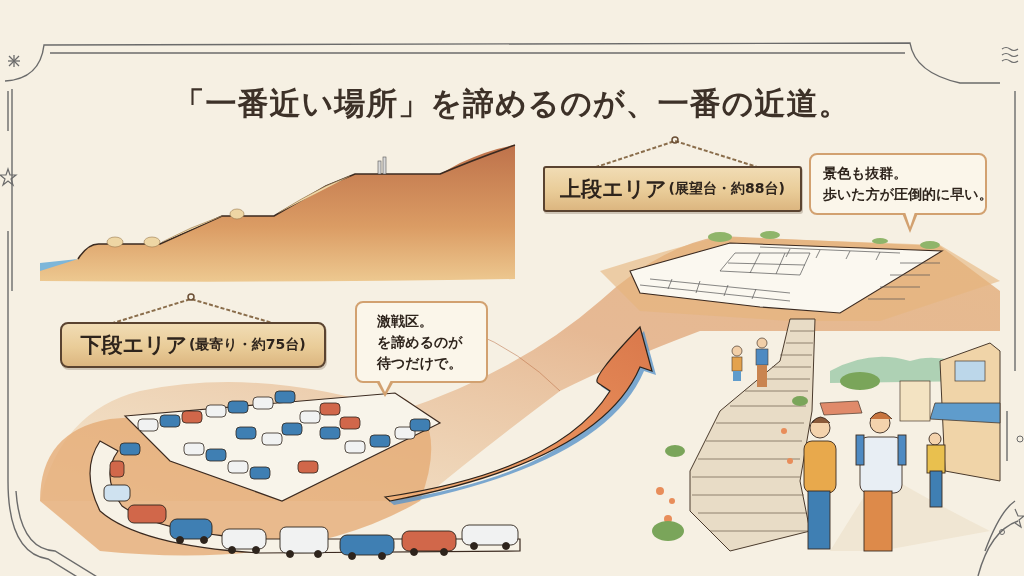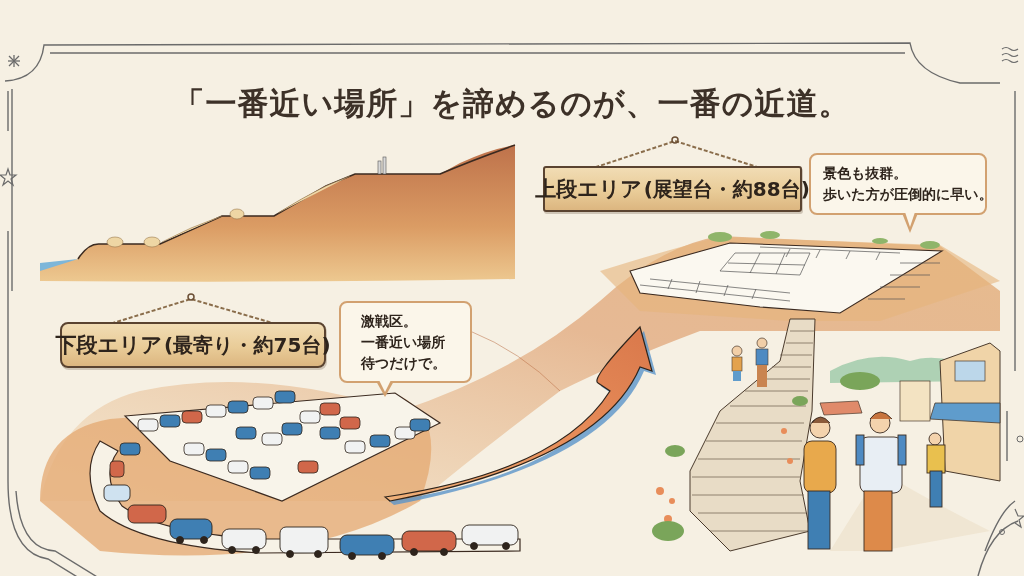--- a/index.html
+++ b/index.html
@@ -17,21 +17,21 @@
   }
   .sign {
     position: absolute;
     background: linear-gradient(180deg, #f1dcb4 0%, #e9cc98 55%, #dcb680 100%);
     border: 2px solid #5a4330; border-radius: 3px;
     box-shadow: 1px 2px 0 rgba(90,67,48,0.25);
     display: flex; align-items: center; justify-content: center;
     color: #2e241c; font-weight: bold; white-space: nowrap;
   }
   .sign .main { font-size: 21px; }
-  .sign .sub { font-size: 20px; margin-left: 2px; }
+  .sign .sub { font-size: 14px; margin-left: 2px; }
   .bubble {
     position: absolute; background: #fbf6ea;
     border: 2px solid #d2a170; border-radius: 8px;
     color: #2e241c; font-weight: bold; font-size: 14px; line-height: 21px;
     padding: 8px 12px; box-sizing: border-box;
   }
   .bubble .line { display: block; white-space: nowrap; }
   .tail { position: absolute; width: 0; height: 0; }
 </style>
 </head>
@@ -269,23 +269,23 @@
 
   <svg style="position:absolute;left:96px;top:258px;" width="200" height="40">
     <path d="M4,38 L95,10 L190,38" fill="none" stroke="#8a6d4b" stroke-width="2" stroke-dasharray="4 2"></path>
     <circle cx="95" cy="8" r="3" fill="none" stroke="#6b4f35" stroke-width="1.5"></circle>
   </svg>
   <div class="sign" style="left:60px;top:291px;width:262px;height:42px;border-radius:8px;">
     <span class="main">下段エリア</span>
     <span class="sub">(最寄り・約75台)</span>
   </div>
 
-  <div class="bubble" style="left:339px;top:270px;width:133px;height:82px;padding-left:20px;">
+  <div class="bubble" style="left:355px;top:270px;width:133px;height:82px;padding-left:20px;">
     <span class="line">激戦区。</span>
-    <span class="line">一番近い場所</span>
+    <span class="line">を諦めるのが</span>
     <span class="line">待つだけで。</span>
   </div>
   <div class="tail" style="left:376px;top:350px;border-left:9px solid transparent;border-right:9px solid transparent;border-top:16px solid #d2a170;"></div>
   <div class="tail" style="left:379px;top:349px;border-left:6px solid transparent;border-right:6px solid transparent;border-top:12px solid #fbf6ea;"></div>
 
   <svg style="position:absolute;left:580px;top:102px;" width="200" height="40">
     <path d="M4,38 L95,8 L190,38" fill="none" stroke="#8a6d4b" stroke-width="2" stroke-dasharray="4 2"></path>
     <circle cx="95" cy="7" r="3" fill="none" stroke="#6b4f35" stroke-width="1.5"></circle>
   </svg>
   <div class="sign" style="left:543px;top:135px;width:255px;height:42px;">

